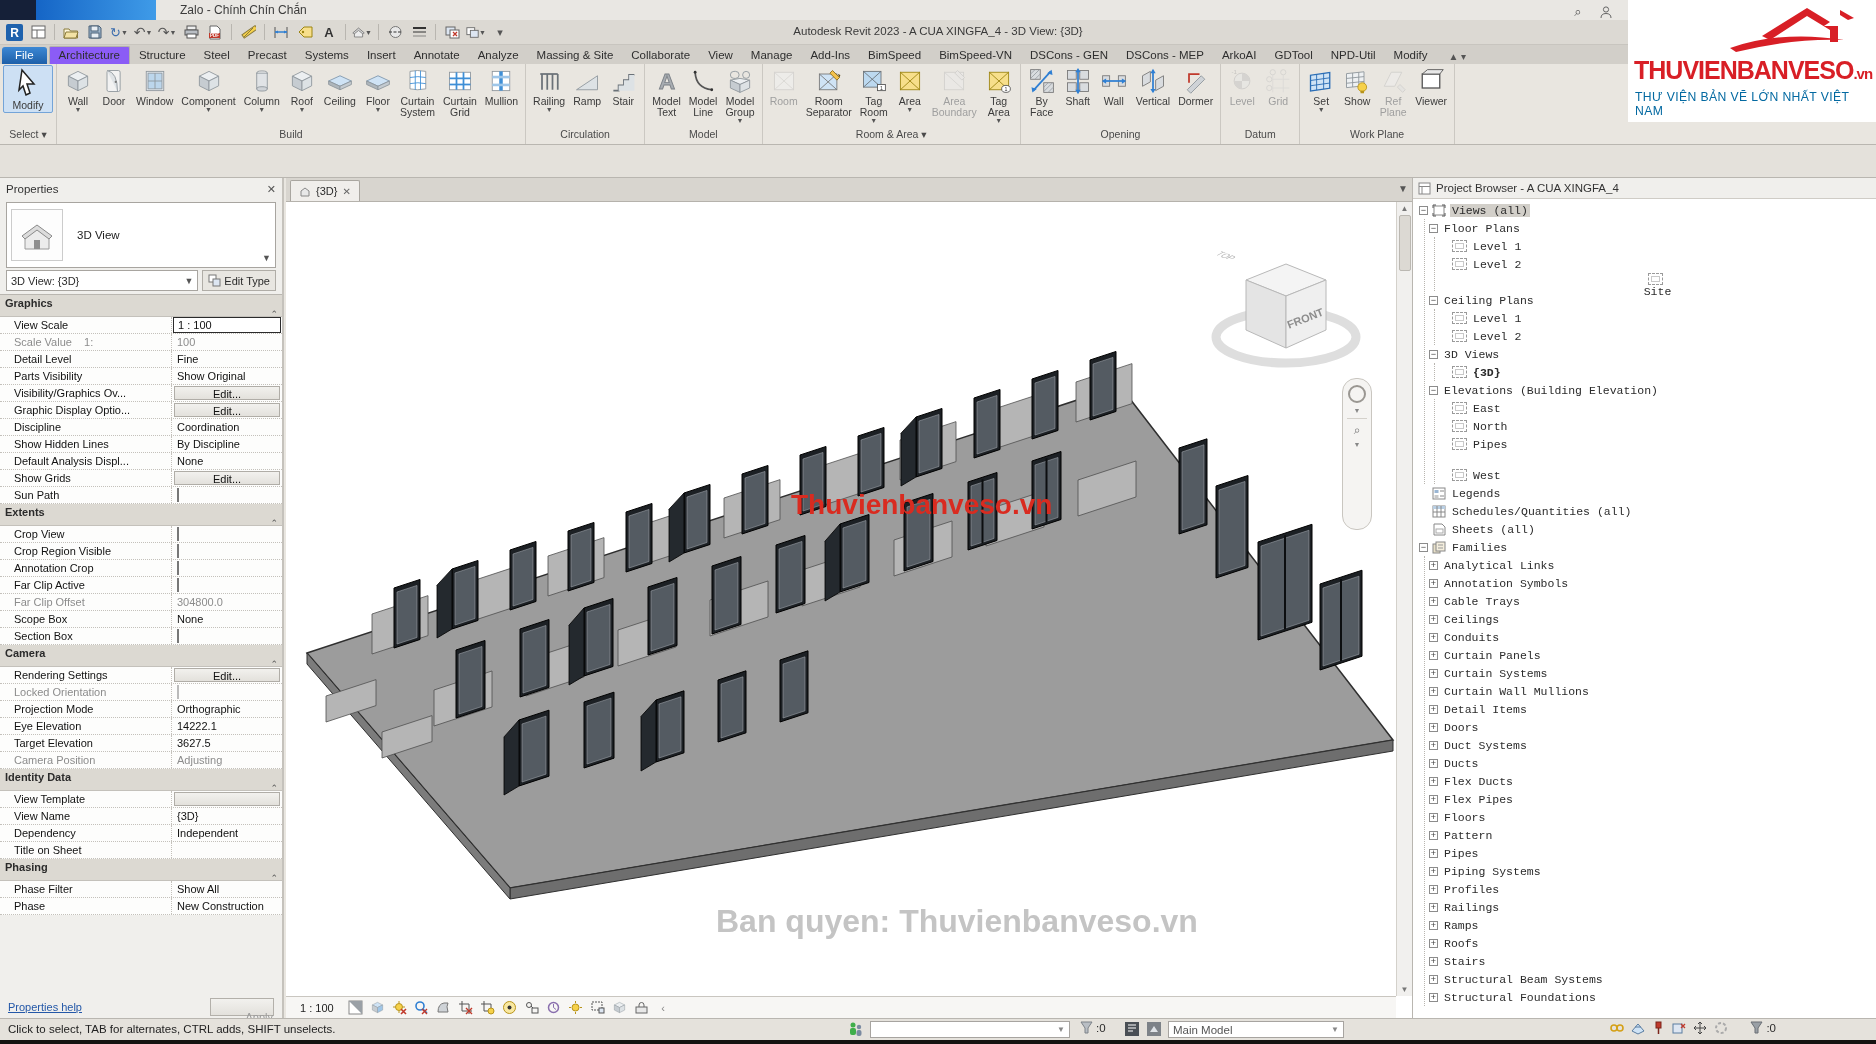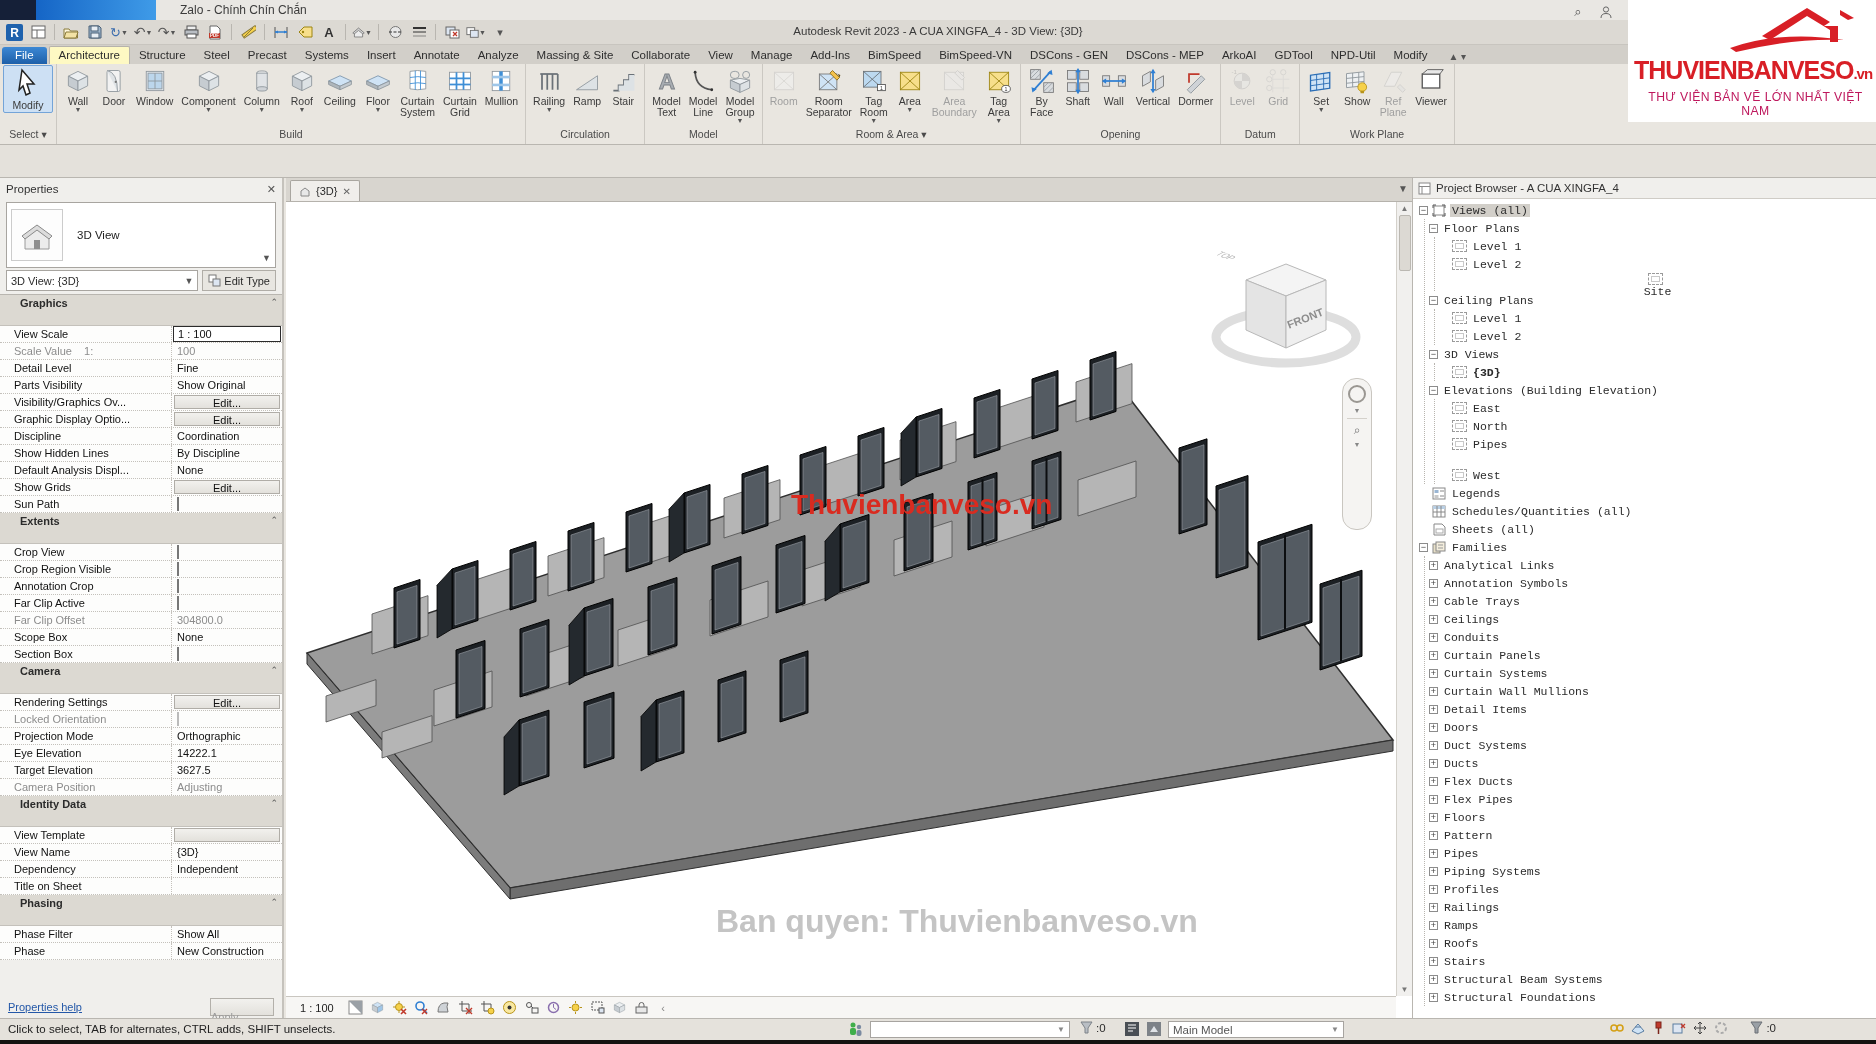--- a/index.html
+++ b/index.html
@@ -16,21 +16,21 @@
   .qat { position:absolute; left:0; top:20px; width:100%; height:25px; background:#dcd9d3; display:flex; align-items:center; gap:4px; padding-left:4px; border-bottom:1px solid #c8c5bf; }
   .qicon { width:20px; height:20px; display:flex; align-items:center; justify-content:center; color:#4a4a4a; font-size:13px; }
   .qsep { width:1px; height:16px; background:#b9b6b0; margin:0 2px; }
   .win-title { position:absolute; left:50%; transform:translateX(-50%); top:5px; font-size:11.5px; color:#3a3a3a; white-space:nowrap; }
   .qat-right { position:absolute; right:260px; top:2px; display:flex; gap:8px; }
 
   
   .rtabs { position:absolute; left:0; top:45px; width:100%; height:19px; background:#d2cfc9; display:flex; align-items:flex-end; padding-left:2px; }
   .rtab { padding:2px 9px 3px 9px; font-size:11.5px; color:#2e2e2e; cursor:pointer; }
   .rtab.file { background:linear-gradient(#3c88d4,#1d5fa9); color:#fff; border-radius:3px 3px 0 0; margin-right:2px; padding:2px 13px 3px 13px; }
-  .rtab.active { background:#fef9c3; border:1px solid #b5b2ac; border-bottom:none; border-radius:2px 2px 0 0; }
+  .rtab.active { background:#8b5cf6; border:1px solid #b5b2ac; border-bottom:none; border-radius:2px 2px 0 0; }
   .rtab-dd { margin-left:6px; color:#555; font-size:10px; padding:2px 6px; }
 
   
   .ribbon { position:absolute; left:0; top:64px; width:100%; height:81px; background:#e9e6e0; border-bottom:1px solid #b9b6b0; display:flex; overflow:hidden; }
   .rpanel { display:flex; flex-direction:column; border-right:1px solid #cbc8c2; }
   .rpanel-btns { height:62px; display:flex; align-items:flex-start; padding:1px 3px 0 3px; }
   .rpanel-name { height:18px; text-align:center; font-size:10.5px; color:#4a4a4a; padding-top:2px; }
   .rbtn { min-width:36px; padding:1px 3px; display:flex; flex-direction:column; align-items:center; cursor:pointer; border:1px solid transparent; }
   .rbtn .ric { width:28px; height:28px; display:block; }
   .rbtn .rlabel { font-size:10.5px; color:#3b3b3b; text-align:center; line-height:11px; white-space:pre-line; margin-top:1px; }
@@ -55,33 +55,33 @@
   .p-close { margin-left:auto; color:#555; font-size:11px; cursor:pointer; }
   .type-sel { margin:2px 6px; height:66px; background:#fff; border:1px solid #a8a5a0; display:flex; align-items:center; position:relative; }
   .type-thumb { width:52px; height:52px; margin:4px; border:1px solid #ccc; display:flex; align-items:center; justify-content:center; background:#fdfdfd; }
   .type-name { font-size:11.5px; color:#222; margin-left:10px; }
   .type-dd { position:absolute; right:4px; bottom:4px; color:#555; font-size:9px; cursor:pointer; }
   .combo-row { display:flex; margin:2px 6px 3px 6px; gap:4px; height:21px; }
   .p-combo { flex:1; background:#fff; border:1px solid #a8a5a0; display:flex; align-items:center; padding:0 4px; font-size:11px; }
   .p-combo .cdd { margin-left:auto; color:#555; font-size:9px; }
   .edit-type { display:flex; align-items:center; gap:3px; border:1px solid #b0ada7; background:#e8e6e1; padding:0 5px; font-size:11px; cursor:pointer; }
   .p-grid { border-top:1px solid #b9b6b0; }
-  .p-sect { height:31px; background:#dcd9d2; font-weight:bold; font-size:11px; padding:2px 4px 0 20px; border-bottom:1px solid #c4c1bb; display:flex; }
+  .p-sect { height:22px; background:#dcd9d2; font-weight:bold; font-size:11px; padding:2px 4px 0 5px; border-bottom:1px solid #c4c1bb; display:flex;flex-direction:column; }
   .p-sect .chev { margin-left:auto; font-size:9px; color:#555; font-weight:normal; }
   .p-row { height:17px; display:flex; border-bottom:1px dotted #c4c1bb; background:#fdfdfc; }
   .p-lab { width:172px; padding:2px 0 0 14px; border-right:1px dotted #c4c1bb; overflow:hidden; white-space:pre; color:#111; }
   .p-val { flex:1; padding:2px 3px 0 5px; overflow:hidden; white-space:nowrap; color:#111; position:relative; }
   .p-val.dis, .p-lab.dis { color:#8c8c8c; }
   .p-val .inputbox { position:absolute; inset:0px 1px 0px 1px; border:1px solid #2b2b2b; background:#fff; padding:1px 0 0 4px; }
   .p-val .pbtn { position:absolute; inset:1px 2px 1px 2px; background:linear-gradient(#f2f1ee,#e3e1dc); border:1px solid #b0ada7; text-align:center; padding-top:1px; cursor:pointer; }
   .p-val .chk { width:11px; height:11px; border:1px solid #777; background:#fff; margin-top:1px; }
   .p-val .chk.dis { border-color:#bbb; }
   .p-bottom { position:absolute; left:0; bottom:2px; width:100%; display:flex; align-items:center; padding:0 8px; }
   .p-help { color:#2458a8; text-decoration:underline; cursor:pointer; }
-  .p-apply { margin-left:auto; width:64px; height:18px; text-align:left; padding-top:12px; color:#9b9b9b; background:linear-gradient(#f2f1ee,#e3e1dc); border:1px solid #b3b0aa; }
+  .p-apply { margin-left:auto; width:64px; height:18px; text-align:right; padding-top:12px; color:#9b9b9b; background:linear-gradient(#f2f1ee,#e3e1dc); border:1px solid #b3b0aa; }
 
   
   .view-tabs { height:24px; background:#d8d5cf; display:flex; align-items:flex-end; padding-left:4px; border-bottom:1px solid #b5b2ac; position:relative; }
   .vtab { height:21px; background:#f0eeeb; border:1px solid #a9a6a0; border-bottom:none; border-radius:2px 2px 0 0; display:flex; align-items:center; gap:5px; padding:0 8px; font-size:11px; }
   .vtab .vx { color:#666; font-size:10px; cursor:pointer; }
   .vtabs-dd { position:absolute; right:4px; top:5px; color:#555; font-size:10px; cursor:pointer; }
   .scene-wrap { position:absolute; left:0; top:24px; right:16px; bottom:22px; overflow:hidden; }
   .v-scroll { position:absolute; right:0; top:24px; bottom:22px; width:16px; background:#f1f0ee; border-left:1px solid #d4d1cb; display:flex; flex-direction:column; align-items:center; }
   .v-scroll .arr { font-size:8px; color:#777; padding:2px 0; }
   .v-thumb { width:12px; height:56px; background:#dcd9d3; border:1px solid #bbb8b2; border-radius:2px; }
@@ -112,21 +112,21 @@
   .sb-hint { position:absolute; left:8px; top:4px; color:#222; }
   .sb-abs { position:absolute; top:2px; display:flex; align-items:center; gap:3px; }
   .sb-combo { background:#fff; border:1px solid #a7a4a0; height:17px; display:flex; align-items:center; padding:0 4px; color:#555; }
   .sb-combo .cdd { margin-left:auto; color:#888; font-size:8px; }
   .win-bottom { position:absolute; left:0; top:1040px; width:100%; height:4px; background:#151210; }
 
   
   .logo { position:absolute; right:0; top:0; width:248px; height:122px; background:#fff; z-index:60; }
   .logo-brand { position:absolute; left:6px; top:56px; font-size:25px; font-weight:bold; color:#d81f26; letter-spacing:-1px; }
   .logo-suffix { font-size:15px; }
-  .logo-tag { position:absolute; left:7px; top:90px; font-size:12.2px; color:#be185d; letter-spacing:.4px;text-align:center; }
+  .logo-tag { position:absolute; left:7px; top:90px; font-size:12.2px; color:#0369a1; letter-spacing:.4px; }
 </style>
 </head>
 <body>
 
 <div id="app">
 
   <div class="top-strip">
     <div class="ts-dark"></div>
     <div class="ts-blue"></div>
     <div class="ts-text">Zalo - Chính Chín Chắn</div>

